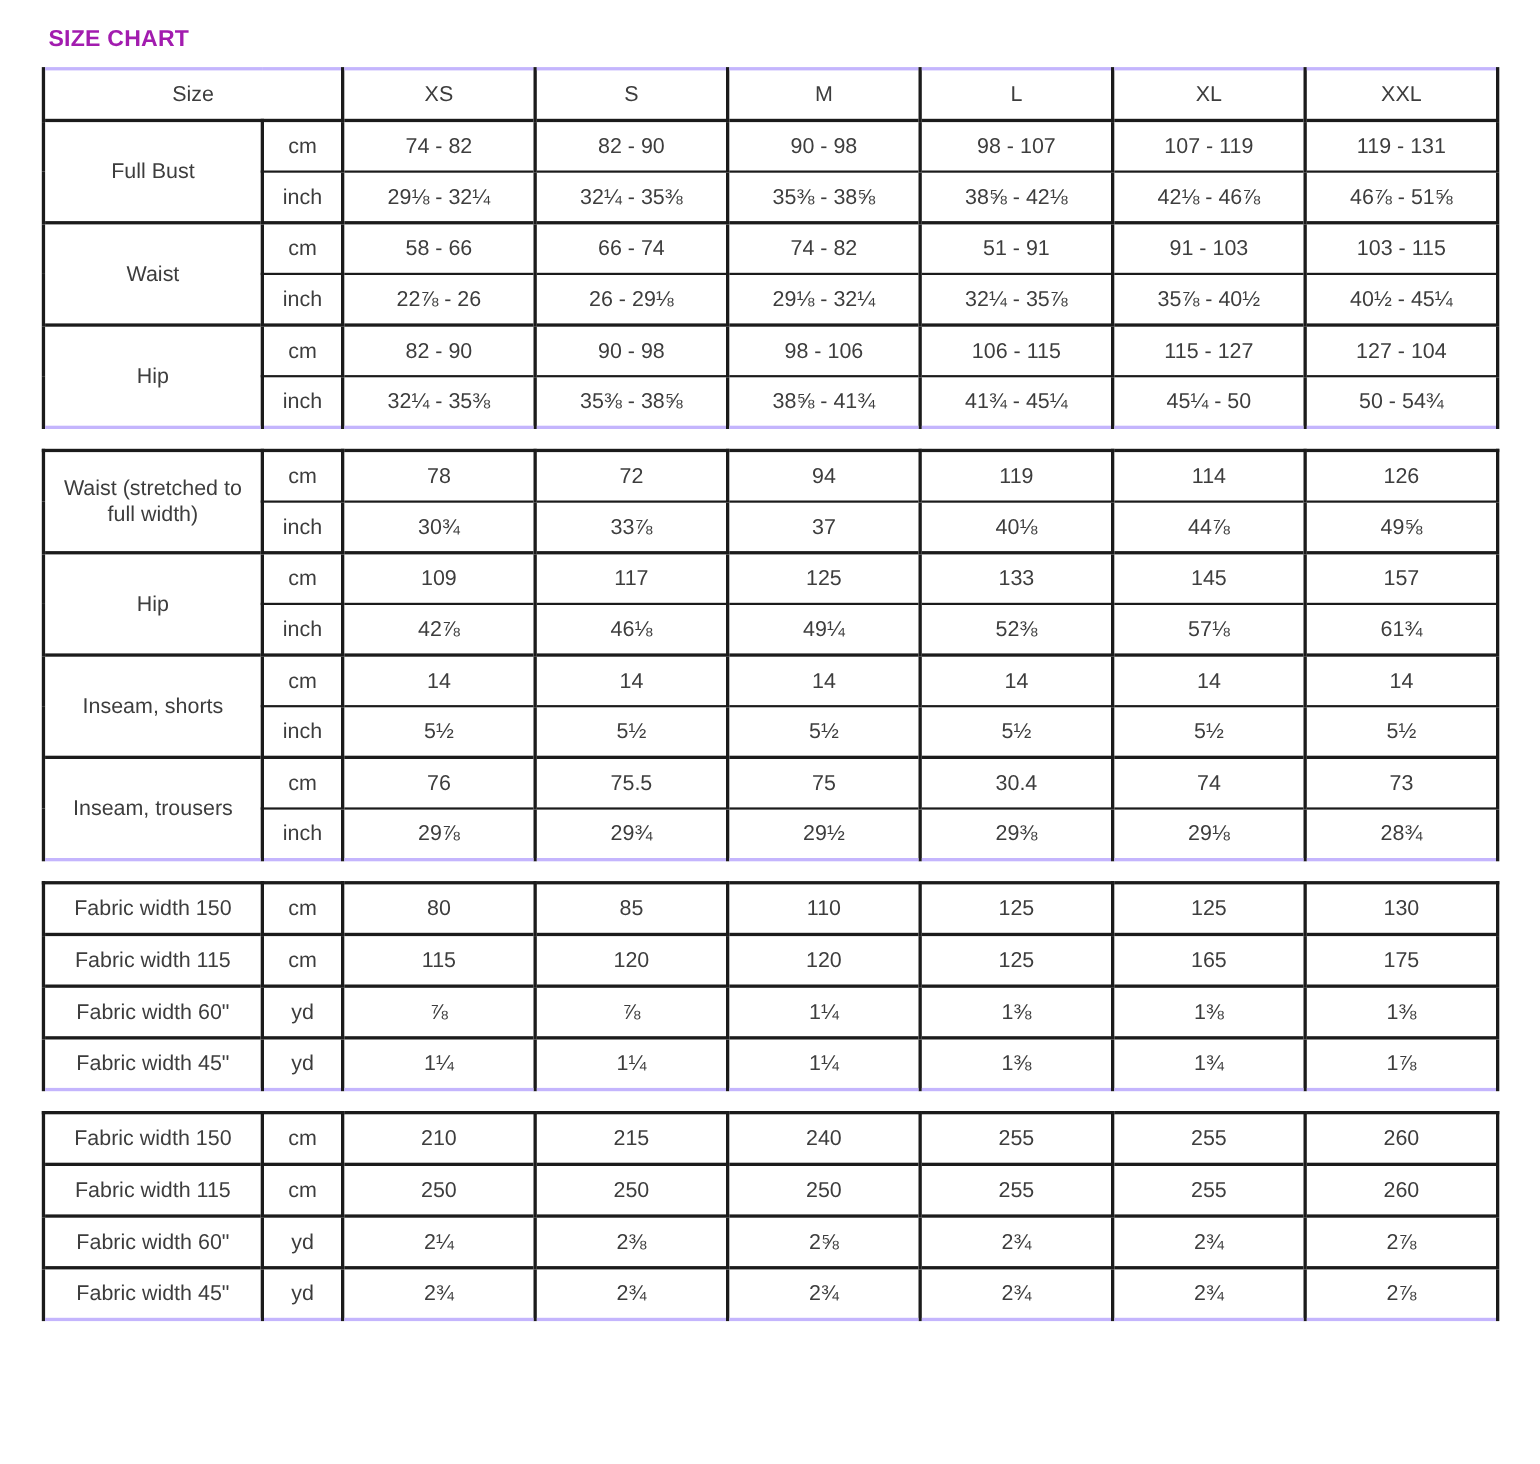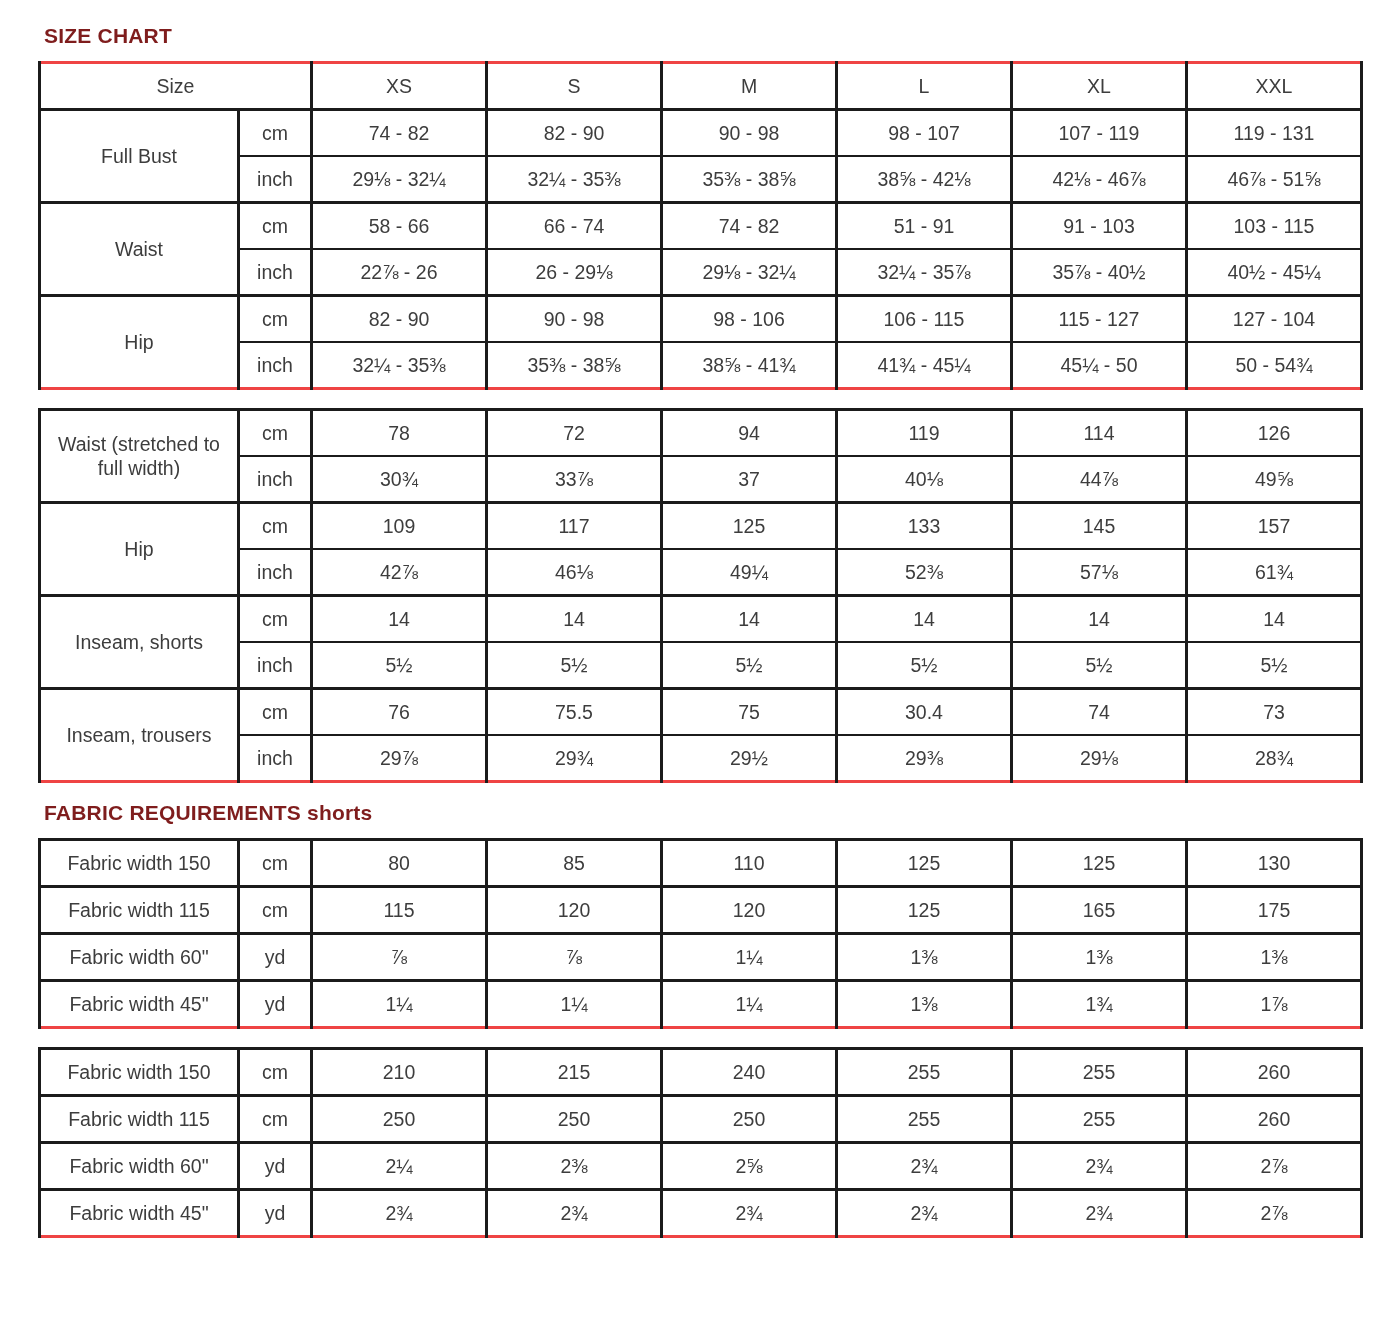--- a/index.html
+++ b/index.html
@@ -11,30 +11,30 @@
   .page {
     width: 1400px;
     box-sizing: border-box;
     padding: 24px 38px 40px 38px;
     background: #ffffff;
   }
   .section { margin: 0 0 18px 0; }
   .section-title {
     font-size: 21px;
     font-weight: bold;
-    color: #7f1d1d;
+    color: #a21caf;
     margin: 0 0 13px 6px;
     letter-spacing: 0.2px;
   }
   .section-title .suffix { text-transform: none; }
   table.size-table {
     border-collapse: collapse;
     table-layout: fixed;
     width: 1324px;
-    border: 3px solid #ef4444;
+    border: 3px solid #c4b5fd;
   }
   table.size-table td, table.size-table th {
     border: 2px solid #1b1b1b;
     border-left-width: 3px;
     border-right-width: 3px;
     text-align: center;
     vertical-align: middle;
     height: 44px;
     padding: 0 4px;
     color: #3d3d3d;
@@ -223,21 +223,20 @@
               <td class="value-cell">29¾</td>
               <td class="value-cell">29½</td>
               <td class="value-cell">29⅜</td>
               <td class="value-cell">29⅛</td>
               <td class="value-cell">28¾</td>
             </tr>
           </tbody>
         </table>
       </section>
       <section class="section">
-        <h2 class="section-title"><span>FABRIC REQUIREMENTS</span> <span class="suffix">shorts</span></h2>
         <table class="size-table">
           <colgroup>
             <col style="width:199px">
             <col style="width:73px">
             <col style="width:175px">
             <col style="width:175px">
             <col style="width:175px">
             <col style="width:175px">
             <col style="width:175px">
             <col style="width:175px">

